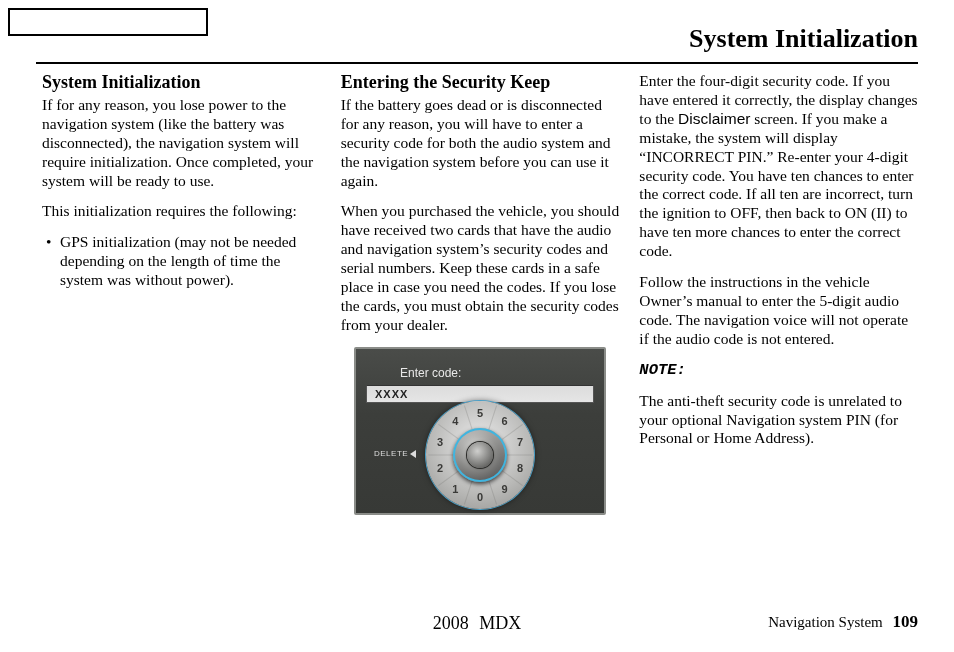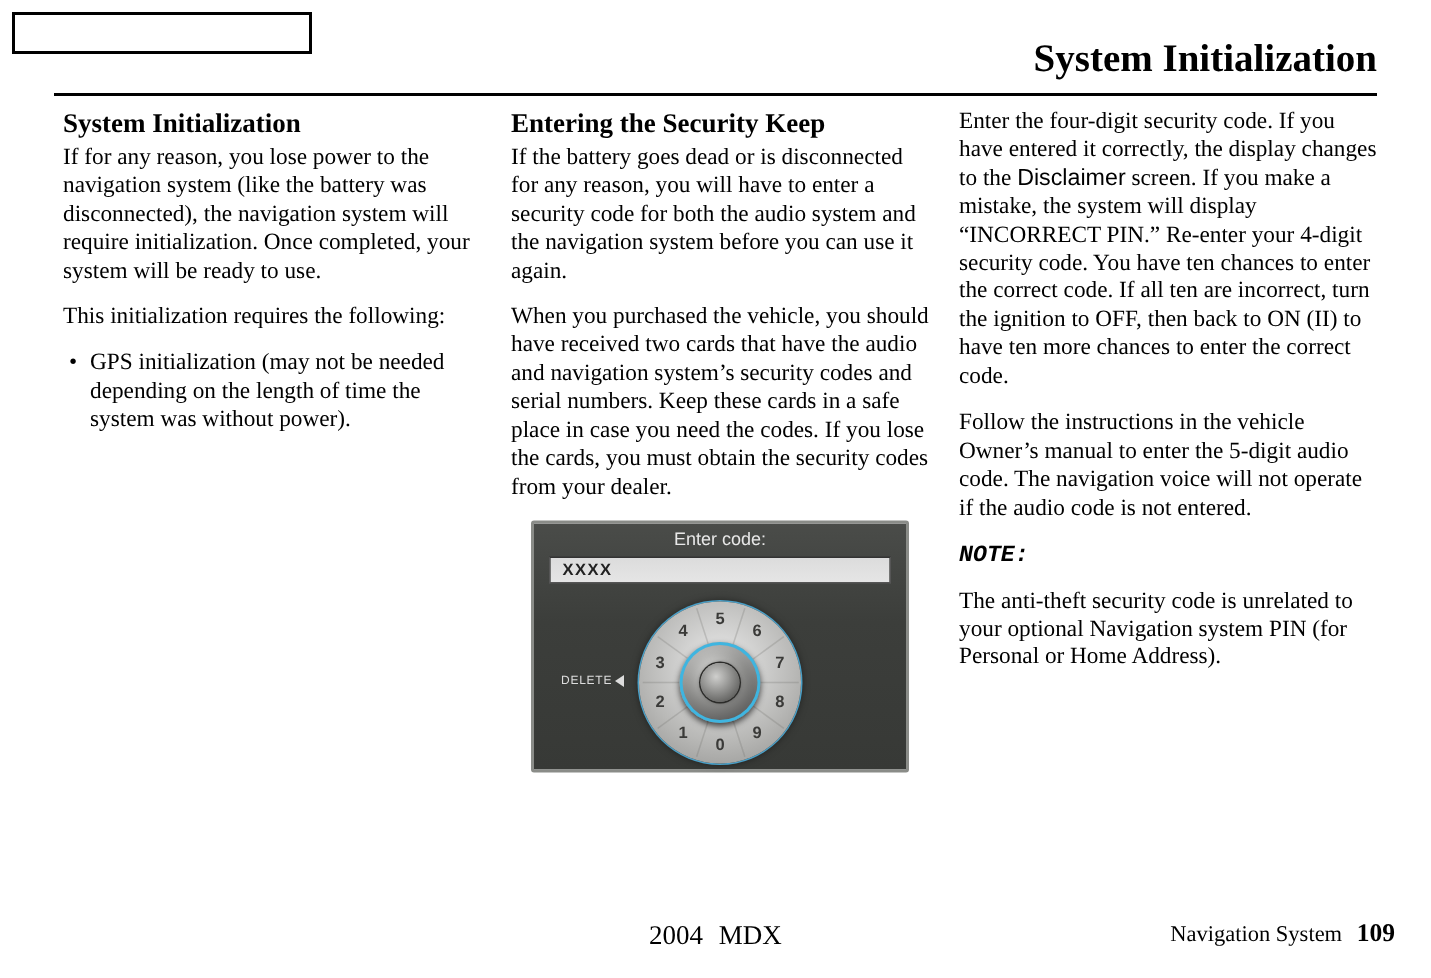--- a/index.html
+++ b/index.html
@@ -84,24 +84,25 @@
     width: 252px;
     height: 168px;
     margin: 6px auto 0;
     background: linear-gradient(#4a4c49, #3c3e3b 40%, #373936);
     border: 2px solid #8a8c88;
     position: relative;
     border-radius: 2px;
     font-family: Arial, Helvetica, sans-serif;
   }
   .sc-title {
-    text-align: center;
+    text-align: left;
     color: #e8e8e8;
     font-size: 12px;
-    padding-top: 3px;
+    padding-top: 17px;
+    margin-left: 44px;
   }
   .sc-input {
     margin: 5px 10px 0;
     height: 18px;
     background: linear-gradient(#dcdcdc, #e5e5e5);
     border: 1px solid #555;
     border-top-color: #333;
     font-size: 11px;
     color: #222;
     padding-left: 8px;
@@ -194,21 +195,21 @@
     position: absolute;
     bottom: 18px;
     left: 50%;
     transform: translateX(-50%);
     font-size: 18px;
     word-spacing: 6px;
   }
   .footer-right {
     position: absolute;
     bottom: 20px;
-    right: 24px;
+    right: 36px;
     font-size: 15px;
   }
   .footer-right .pg {
     font-weight: bold;
     font-size: 17px;
     margin-left: 6px;
   }
 </style>
 </head>
 <body>
@@ -272,17 +273,17 @@
     <p>
       <span>Enter the four-digit security code. If you have entered it correctly, the display changes to the </span><span class="sans">Disclaimer</span><span> screen. If you make a mistake, the system will display “INCORRECT PIN.” Re-enter your 4-digit security code. You have ten chances to enter the correct code. If all ten are incorrect, turn the ignition to OFF, then back to ON (II) to have ten more chances to enter the correct code.</span>
     </p>
     <p>Follow the instructions in the vehicle Owner’s manual to enter the 5-digit audio code. The navigation voice will not operate if the audio code is not entered.</p>
     <p class="note-label">NOTE:</p>
     <p class="note-text">The anti-theft security code is unrelated to your optional Navigation system PIN (for Personal or Home Address).</p>
   </div>
 
 </div>
 
-<div class="footer-center">2004  MDX</div>
+<div class="footer-center">2008  MDX</div>
 <div class="footer-right">
   <span>Navigation System</span>
   <span class="pg">109</span>
 </div>
 
 </body></html>

